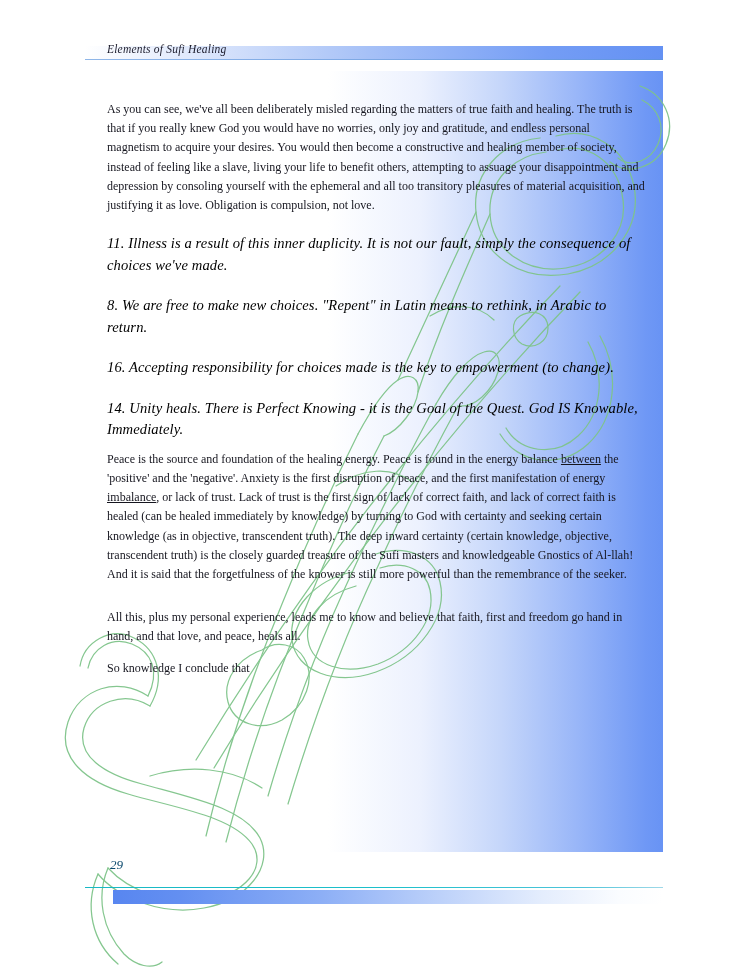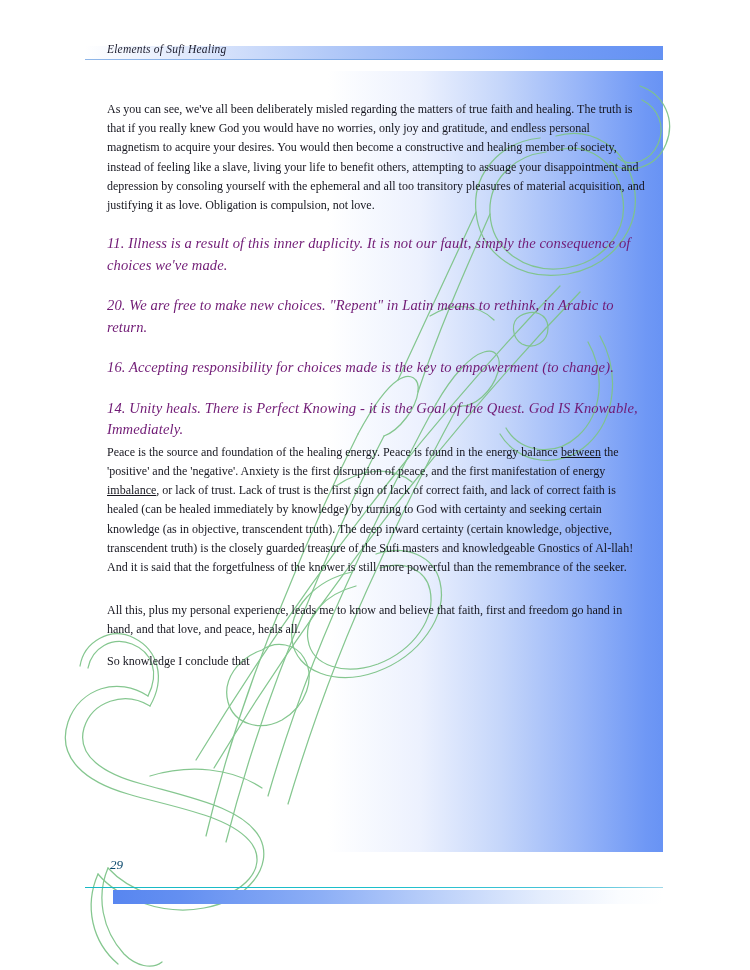--- a/index.html
+++ b/index.html
@@ -106,25 +106,25 @@
     line-height: 19.2px;
     margin: 0 0 0 0;
     color: #16161f;
     text-align: left;
   }
   .numbered {
     font-style: italic;
     font-size: 14.6px;
     line-height: 21.5px;
     margin: 0 0 19px 0;
-    color: #701a75;
+    color: #000000;
     letter-spacing: 0.1px;
   }
   .numbered.tight-after {
-    margin-bottom: 2px;
+    margin-bottom: 9px;
   }
   .gap-small { height: 12px; }
   .gap-med   { height: 18px; }
   u { text-decoration: underline; text-underline-offset: 1px; }
 
   
   #page-number {
     position: absolute;
     left: 110px;
     top: 841px;
@@ -232,21 +232,21 @@
   </svg>
 
   <div id="text-column">
 
     <p class="para">As you can see, we've all been deliberately misled regarding the matters of true faith and healing. The truth is that if you really knew God you would have no worries, only joy and gratitude, and endless personal magnetism to acquire your desires. You would then become a constructive and healing member of society, instead of feeling like a slave, living your life to benefit others, attempting to assuage your disappointment and depression by consoling yourself with the ephemeral and all too transitory pleasures of material acquisition, and justifying it as love. Obligation is compulsion, not love.</p>
 
     <div class="gap-med"></div>
 
     <p class="numbered">11. Illness is a result of this inner duplicity. It is not our fault, simply the consequence of choices we've made.</p>
 
-    <p class="numbered">20. We are free to make new choices. "Repent" in Latin means to rethink, in Arabic to return.</p>
+    <p class="numbered">8. We are free to make new choices. "Repent" in Latin means to rethink, in Arabic to return.</p>
 
     <p class="numbered">16. Accepting responsibility for choices made is the key to empowerment (to change).</p>
 
     <p class="numbered tight-after">14. Unity heals. There is Perfect Knowing - it is the Goal of the Quest. God IS Knowable, Immediately.</p>
 
     <p class="para"><span>Peace is the source and foundation of the healing energy. Peace is found in the energy balance </span><u>between</u><span> the 'positive' and the 'negative'. Anxiety is the first disruption of peace, and the first manifestation of energy </span><u>imbalance</u><span>, or lack of trust. Lack of trust is the first sign of lack of correct faith, and lack of correct faith is healed (can be healed immediately by knowledge) by turning to God with certainty and seeking certain knowledge (as in objective, transcendent truth). The deep inward certainty (certain knowledge, objective, transcendent truth) is the closely guarded treasure of the Sufi masters and knowledgeable Gnostics of Al-llah! And it is said that the forgetfulness of the knower is still more powerful than the remembrance of the seeker.</span></p>
 
     <div class="gap-small"></div>
 
 

